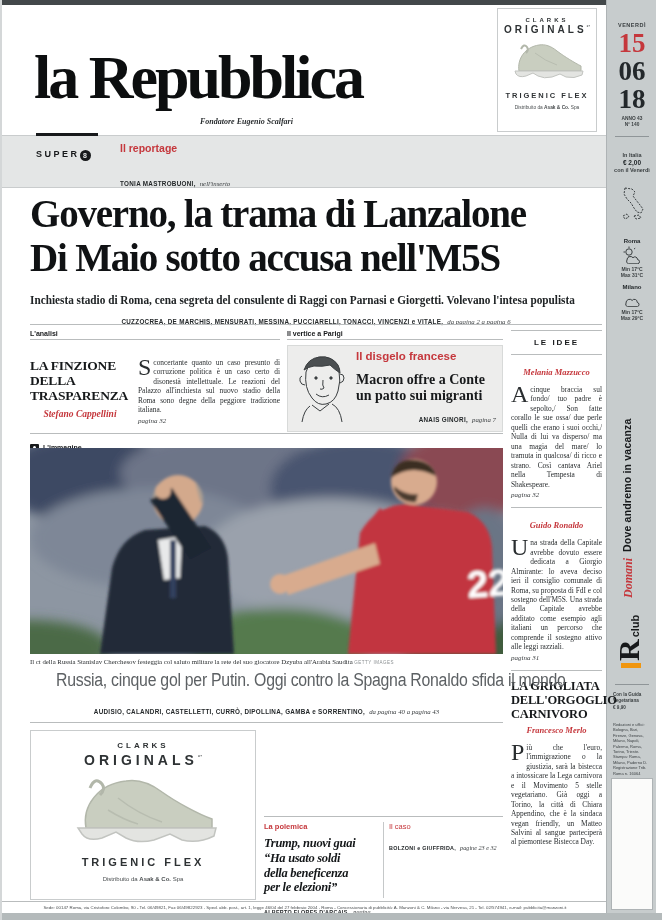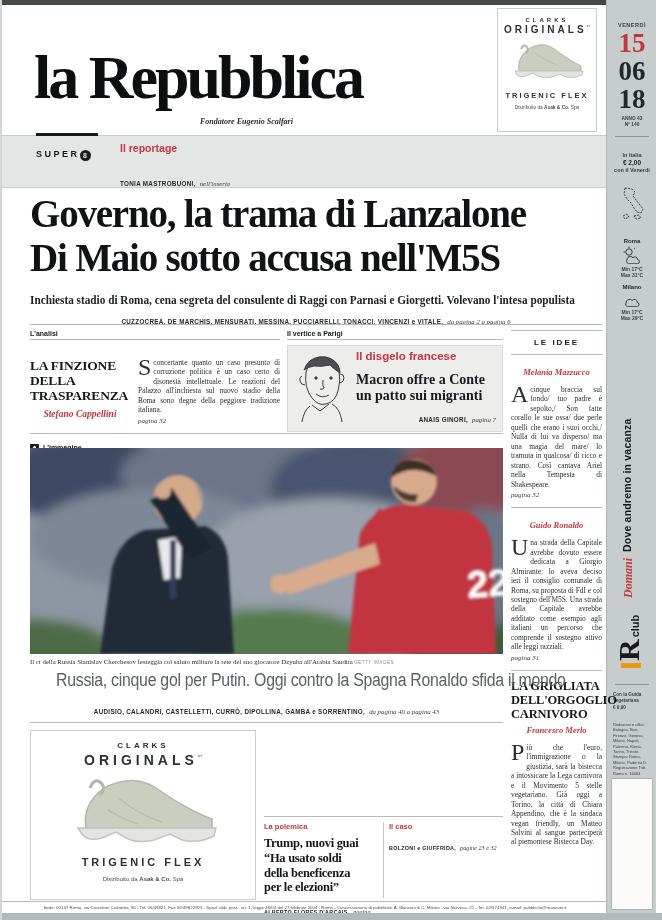--- a/index.html
+++ b/index.html
@@ -303,31 +303,31 @@
     <div class="clarks-brand" style="font-size:11px;font-weight:bold;margin-top:4px;letter-spacing:3px;">TRIGENIC FLEX</div>
     <div class="sans" style="font-size:6px;color:#4a4e50;margin-top:8px;">
       <span>Distribuito da</span> <b>Asak &amp; Co.</b> <span>Spa</span>
     </div>
   </div>
 
   <div class="abs hair" style="left:264px;top:816px;width:239px;"></div>
 
   <div class="abs" style="left:264px;top:822px;width:114px;">
     <div class="sans" style="font-size:7.5px;font-weight:bold;color:#c5373c;">La polemica</div>
-    <div class="serif" style="font-size:12.5px;font-weight:bold;line-height:1.18;white-space:pre-line;margin-top:5px;letter-spacing:-.3px;color:#141719;">Trump, nuovi guai
+    <div class="serif" style="font-size:12.5px;font-weight:bold;line-height:1.18;white-space:pre-line;margin-top:5px;letter-spacing:-.3px;color:#141719;font-style:italic;">Trump, nuovi guai
 “Ha usato soldi
 della beneficenza
 per le elezioni”</div>
     <div style="margin-top:5px;">
       <span class="byline" style="font-size:5.4px;">ALBERTO FLORES D'ARCAIS,</span> <span class="byref" style="font-size:6.2px;">pagina 16</span>
     </div>
   </div>
   <div class="abs vhair" style="left:383px;top:822px;height:76px;"></div>
   <div class="abs" style="left:389px;top:822px;width:114px;">
-    <div class="sans" style="font-size:7.5px;font-weight:bold;color:#c5373c;">Il caso</div>
+    <div class="sans" style="font-size:7.5px;font-weight:normal;color:#c5373c;">Il caso</div>
     <div style="margin-top:5px;">
       <span class="byline" style="font-size:5.4px;">BOLZONI e GIUFFRIDA,</span> <span class="byref" style="font-size:6.2px;">pagine 23 e 32</span>
     </div>
   </div>
 
   <div class="abs hair" style="left:0;top:901px;width:606px;"></div>
   <div class="abs sans" style="left:10px;top:905px;width:590px;text-align:center;font-size:4.4px;color:#4a4e50;">Sede: 00147 Roma, via Cristoforo Colombo, 90 - Tel. 06/49821, Fax 06/49822923 - Sped. abb. post., art. 1, legge 46/04 del 27 febbraio 2004 - Roma - Concessionaria di pubblicità: A. Manzoni &amp; C. Milano - via Nervesa, 21 - Tel. 02/574941, e-mail: pubblicita@manzoni.it</div>
   <div class="abs" style="left:0;top:913px;width:662px;height:7px;background:#b4babb;"></div>
   <div class="abs" style="left:0;top:0;width:2px;height:920px;background:#d4d7d8;"></div>
 </div>

